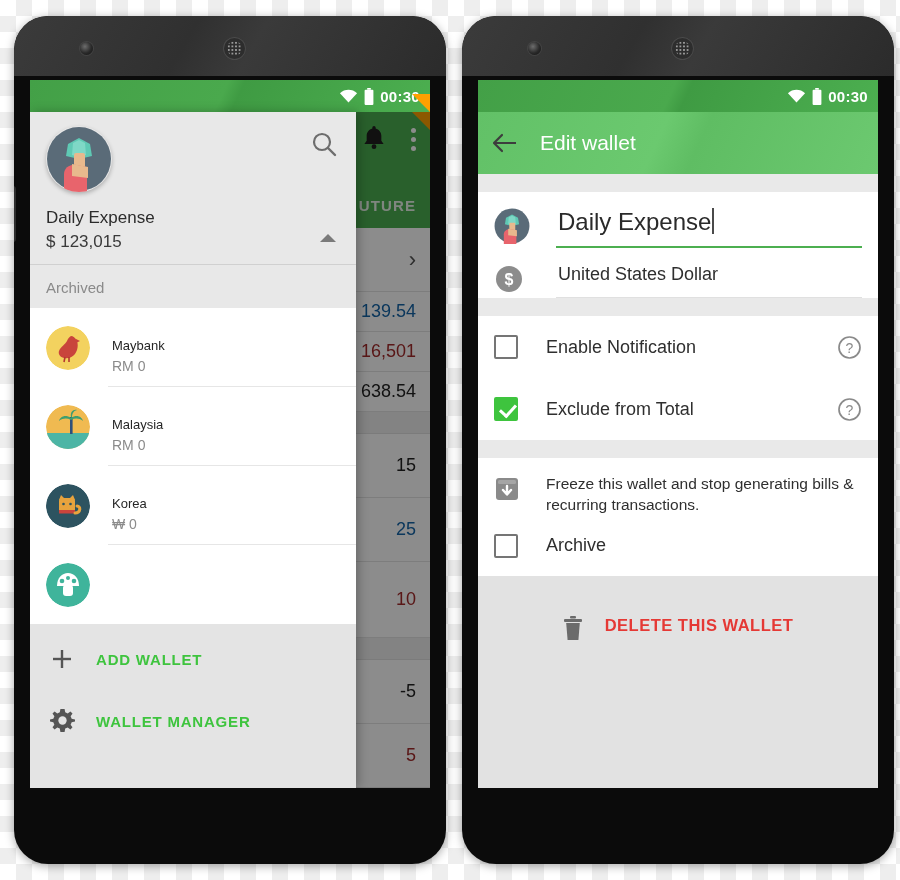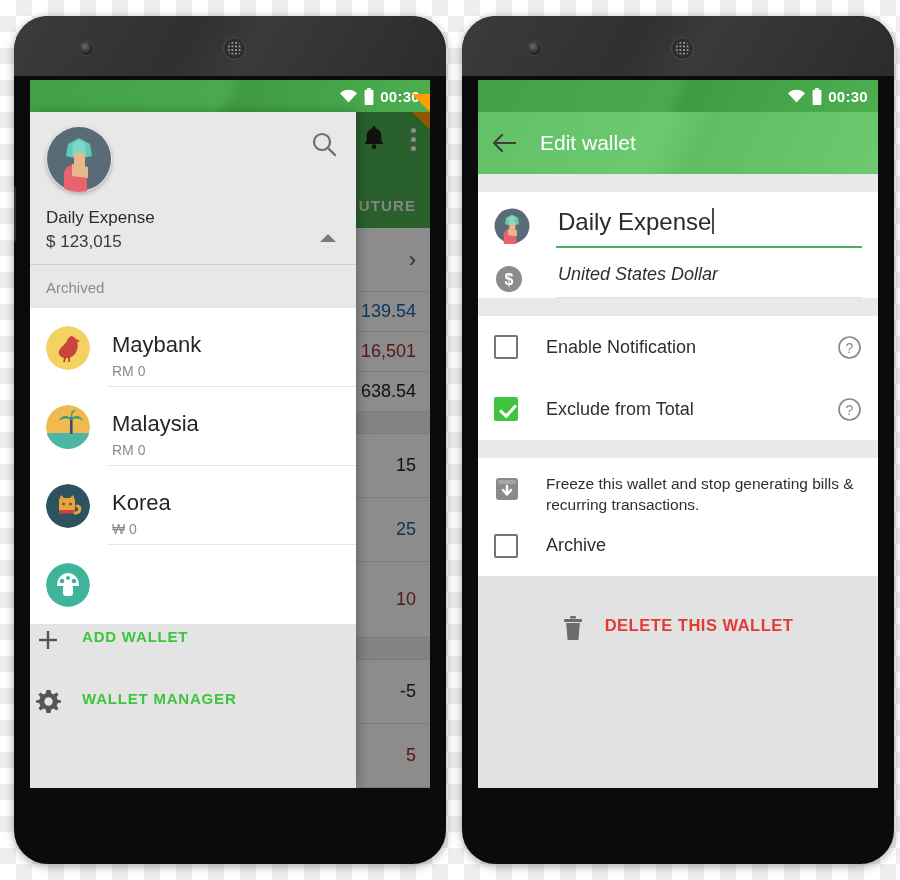--- a/index.html
+++ b/index.html
@@ -137,24 +137,24 @@
   .wallet-item {
     height: 79px; display: flex; align-items: center; padding: 0 16px;
     position: relative; background: #fff;
   }
   .wallet-item .row-line {
     position: absolute; left: 78px; right: 0; bottom: 0; height: 1px; background: #e6e6e6;
   }
   .wallet-item:last-child .row-line { display: none; }
   .avatar-sm { width: 44px; height: 44px; border-radius: 50%; overflow: hidden; flex: 0 0 auto; display: block; }
   .wallet-text { margin-left: 22px; }
-  .wallet-name { font-size: 22px; color: #262626; margin-top: 16px; }
+  .wallet-name { font-size: 13px; color: #262626; margin-top: 16px; }
   .wallet-bal  { font-size: 14px; color: #8b8b8b; margin-top: 5px; }
   .drawer-actions { flex: 1; background: #e4e4e4; padding-top: 4px; }
-  .drawer-action { height: 62px; display: flex; align-items: flex-start; padding: 0 6px; }
+  .drawer-action { height: 62px; display: flex; align-items: center; padding: 0 20px; }
   .action-ico { width: 46px; color: #555; display: flex; align-items: center; }
   .action-label { font-size: 15px; font-weight: bold; letter-spacing: .8px; color: #3ec43e; }
 
   
   .appbar-edit {
     height: 62px; display: flex; align-items: center; padding: 0 0 0 14px; gap: 22px;
     background: linear-gradient(115deg, #62c167 0%, #6bc96f 45%, #5fbd63 55%, #6cc970 100%);
   }
   .back-ico { width: 26px; height: 22px; display: block; }
   .appbar-title { color: #fff; font-size: 21px; }
@@ -165,21 +165,21 @@
   .field-body { flex: 1; }
   .name-field {
     font-size: 24px; color: #2a2a2a; padding: 16px 0 10px 2px;
     border-bottom: 2px solid #4caf50; position: relative;
   }
   .caret-bar {
     display: inline-block; width: 2px; height: 26px; background: #4a4a4a;
     vertical-align: -4px; margin-left: 1px;
   }
   .currency-field {
-    font-size: 18px; color: #2f2f2f; padding: 16px 0 12px 2px; border-bottom: 1px solid #e0e0e0; font-style: italic;
+    font-size: 18px; color: #2f2f2f; padding: 16px 0 12px 2px; border-bottom: 1px solid #e0e0e0;
   }
   .coin-ico { width: 30px; height: 30px; display: block; }
   .check-row { display: flex; align-items: center; padding: 0 16px; height: 62px; }
   .checkbox {
     width: 24px; height: 24px; border: 2px solid #757575; border-radius: 2px;
     flex: 0 0 auto; background: #fff;
   }
   .checkbox.checked { background: #3ec43e; border-color: #3ec43e; position: relative; }
   .checkbox.checked::after {
     content: ""; position: absolute; left: 7px; top: 2px; width: 7px; height: 13px;

